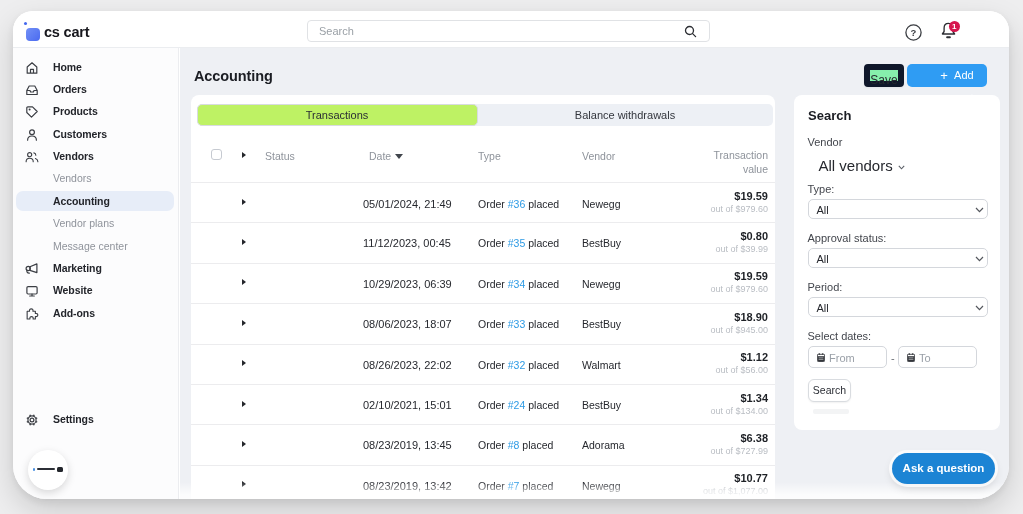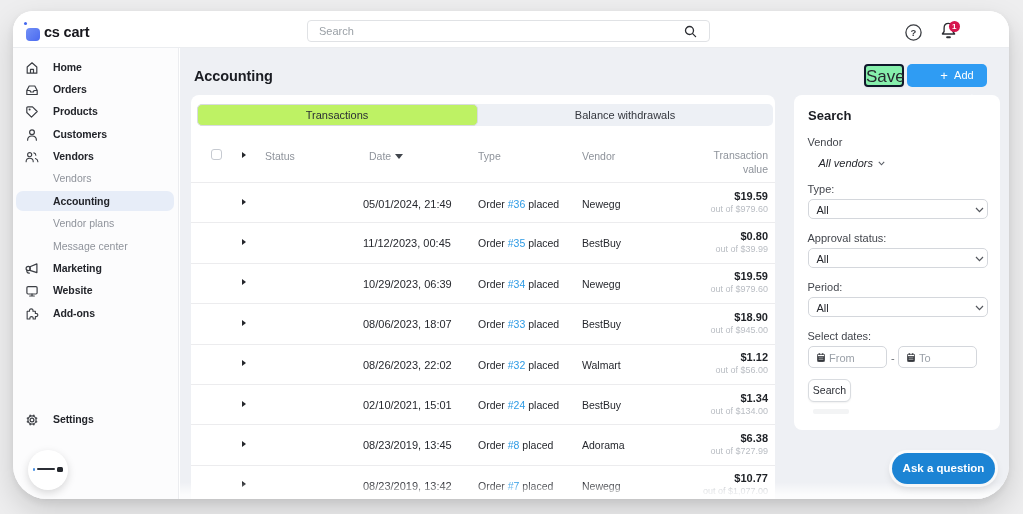--- a/index.html
+++ b/index.html
@@ -22,21 +22,21 @@
 
 .sidebar { position:absolute; left:0; top:37px; width:166px; height:451px; background:#fcfcfd; border-right:1px solid #ecedf0; }
 .sitem { position:absolute; left:0; width:166px; height:22px; }
 .sitem .ico { position:absolute; left:12px; top:4px; width:14px; height:14px; }
 .sitem .lbl { position:absolute; left:40px; top:4px; font-size:10.5px; font-weight:700; color:#23252b; letter-spacing:-.1px; }
 .sitem .sub { font-weight:400; color:#8f939b; letter-spacing:0; }
 .hl { position:absolute; left:3px; top:143px; width:158px; height:20px; background:#e7edf8; border-radius:7px; }
 
 .main { position:absolute; left:167px; top:37px; width:829px; height:451px; background:#eef0f4; }
 .h1 { position:absolute; left:14px; top:20px; font-size:14.5px; font-weight:700; color:#1b1d23; letter-spacing:-.1px; }
-.btn-save { position:absolute; left:684px; top:16px; width:40px; height:23px; background:#86efac; border:2px solid #0f172a; border-radius:4px; font-size:17px; color:#26282e; text-align:center; line-height:21px; box-shadow:0 1px 2px rgba(0,0,0,.05); }
+.btn-save { position:absolute; left:684px; top:16px; width:40px; height:23px; background:#86efac; border:6px solid #0f172a; border-radius:4px; font-size:12px; color:#26282e; text-align:center; line-height:21px; box-shadow:0 1px 2px rgba(0,0,0,.05); }
 .btn-add { position:absolute; left:727px; top:16px; width:80px; height:23px; background:#2f9cf3; border-radius:5px; color:#fff; font-size:11px; line-height:23px; text-align:center;padding-left:20px; }
 
 .card { position:absolute; background:#fff; border-radius:8px; }
 .tcard { left:11px; top:47px; width:584px; height:404px; border-radius:8px 8px 0 0; }
 .tabs { position:absolute; left:5.5px; top:9px; width:576px; height:22px; background:#edf0f5; border-radius:5px; }
 .tab-active { position:absolute; left:0; top:0; width:281px; height:22px; background:#bef264; border:1px solid #d8dbe0; border-radius:5px; font-size:11px; color:#2b2e35; text-align:center; line-height:20px; }
 .tab-idle { position:absolute; left:281px; top:0; width:295px; height:22px; font-size:11px; color:#33363d; text-align:center; line-height:22px; }
 .thead { position:absolute; left:0; top:31px; width:584px; height:56px; }
 .th { position:absolute; font-size:10.5px; color:#8e939b; }
 .checkbox { position:absolute; left:19.5px; top:22.5px; width:11px; height:11px; border:1px solid #c6cad1; border-radius:3px; background:#fff; }
@@ -46,21 +46,21 @@
 .date { position:absolute; left:172px; top:14.5px; font-size:11px; color:#26282e; }
 .type { position:absolute; left:287px; top:14.5px; font-size:10.5px; color:#26282e; }
 .type a { color:#2e9be5; text-decoration:none; }
 .vend { position:absolute; left:391px; top:14.5px; font-size:10.5px; color:#26282e; }
 .val  { position:absolute; right:7px; top:7px; font-size:11px; font-weight:700; color:#1e2126; text-align:right; }
 .oof  { position:absolute; right:7px; top:21px; font-size:9px; color:#b9bdc3; text-align:right; }
 
 .scard { left:614px; top:47px; width:206px; height:335px; }
 .s-title { position:absolute; left:14px; top:13px; font-size:13px; font-weight:700; color:#1b1d23; }
 .s-lbl { position:absolute; left:13.5px; font-size:11px; color:#43464d; }
-.s-allv { position:absolute; left:24.5px; font-size:11px; color:#26282e;font-style:italic; }
+.s-allv { position:absolute; left:24.5px; font-size:15px; color:#26282e; }
 .sel { position:absolute; left:14px; width:180px; height:20px; border:1px solid #d4d7dc; border-radius:5px; background:#fff; font-size:11px; color:#26282e; }
 .sel .t { position:absolute; left:7.5px; top:3.5px; }
 .dinp { position:absolute; width:79px; height:22px; border:1px solid #d4d7dc; border-radius:5px; background:#fff; }
 .dinp .t { position:absolute; left:20px; top:4.5px; font-size:11px; color:#9aa0a8; }
 .btn-search { position:absolute; left:14px; top:284px; width:43px; height:23px; background:#fff; border:1px solid #d9dce0; border-radius:6px; font-size:10.5px; color:#2b2e35; text-align:center; line-height:21px; box-shadow:0 1px 2px rgba(0,0,0,.06); }
 .ghost { position:absolute; left:19px; top:314px; width:36px; height:5px; background:#f3f4f5; border-radius:2px; }
 
 .ask { filter:blur(0.4px); position:absolute; left:892px; top:453px; width:103px; height:31px; background:#1c84d4; border-radius:16px; color:#fff; font-size:11.5px; font-weight:700; text-align:center; line-height:31px; box-shadow:0 0 0 3px rgba(255,255,255,.75), 0 4px 10px rgba(0,0,0,.15); z-index:10; }
 .fade { position:absolute; left:0; bottom:0; width:100%; height:17px; background:linear-gradient(to bottom, rgba(255,255,255,0), rgba(255,255,255,.8) 75%, rgba(255,255,255,.85)); z-index:4; }
 

